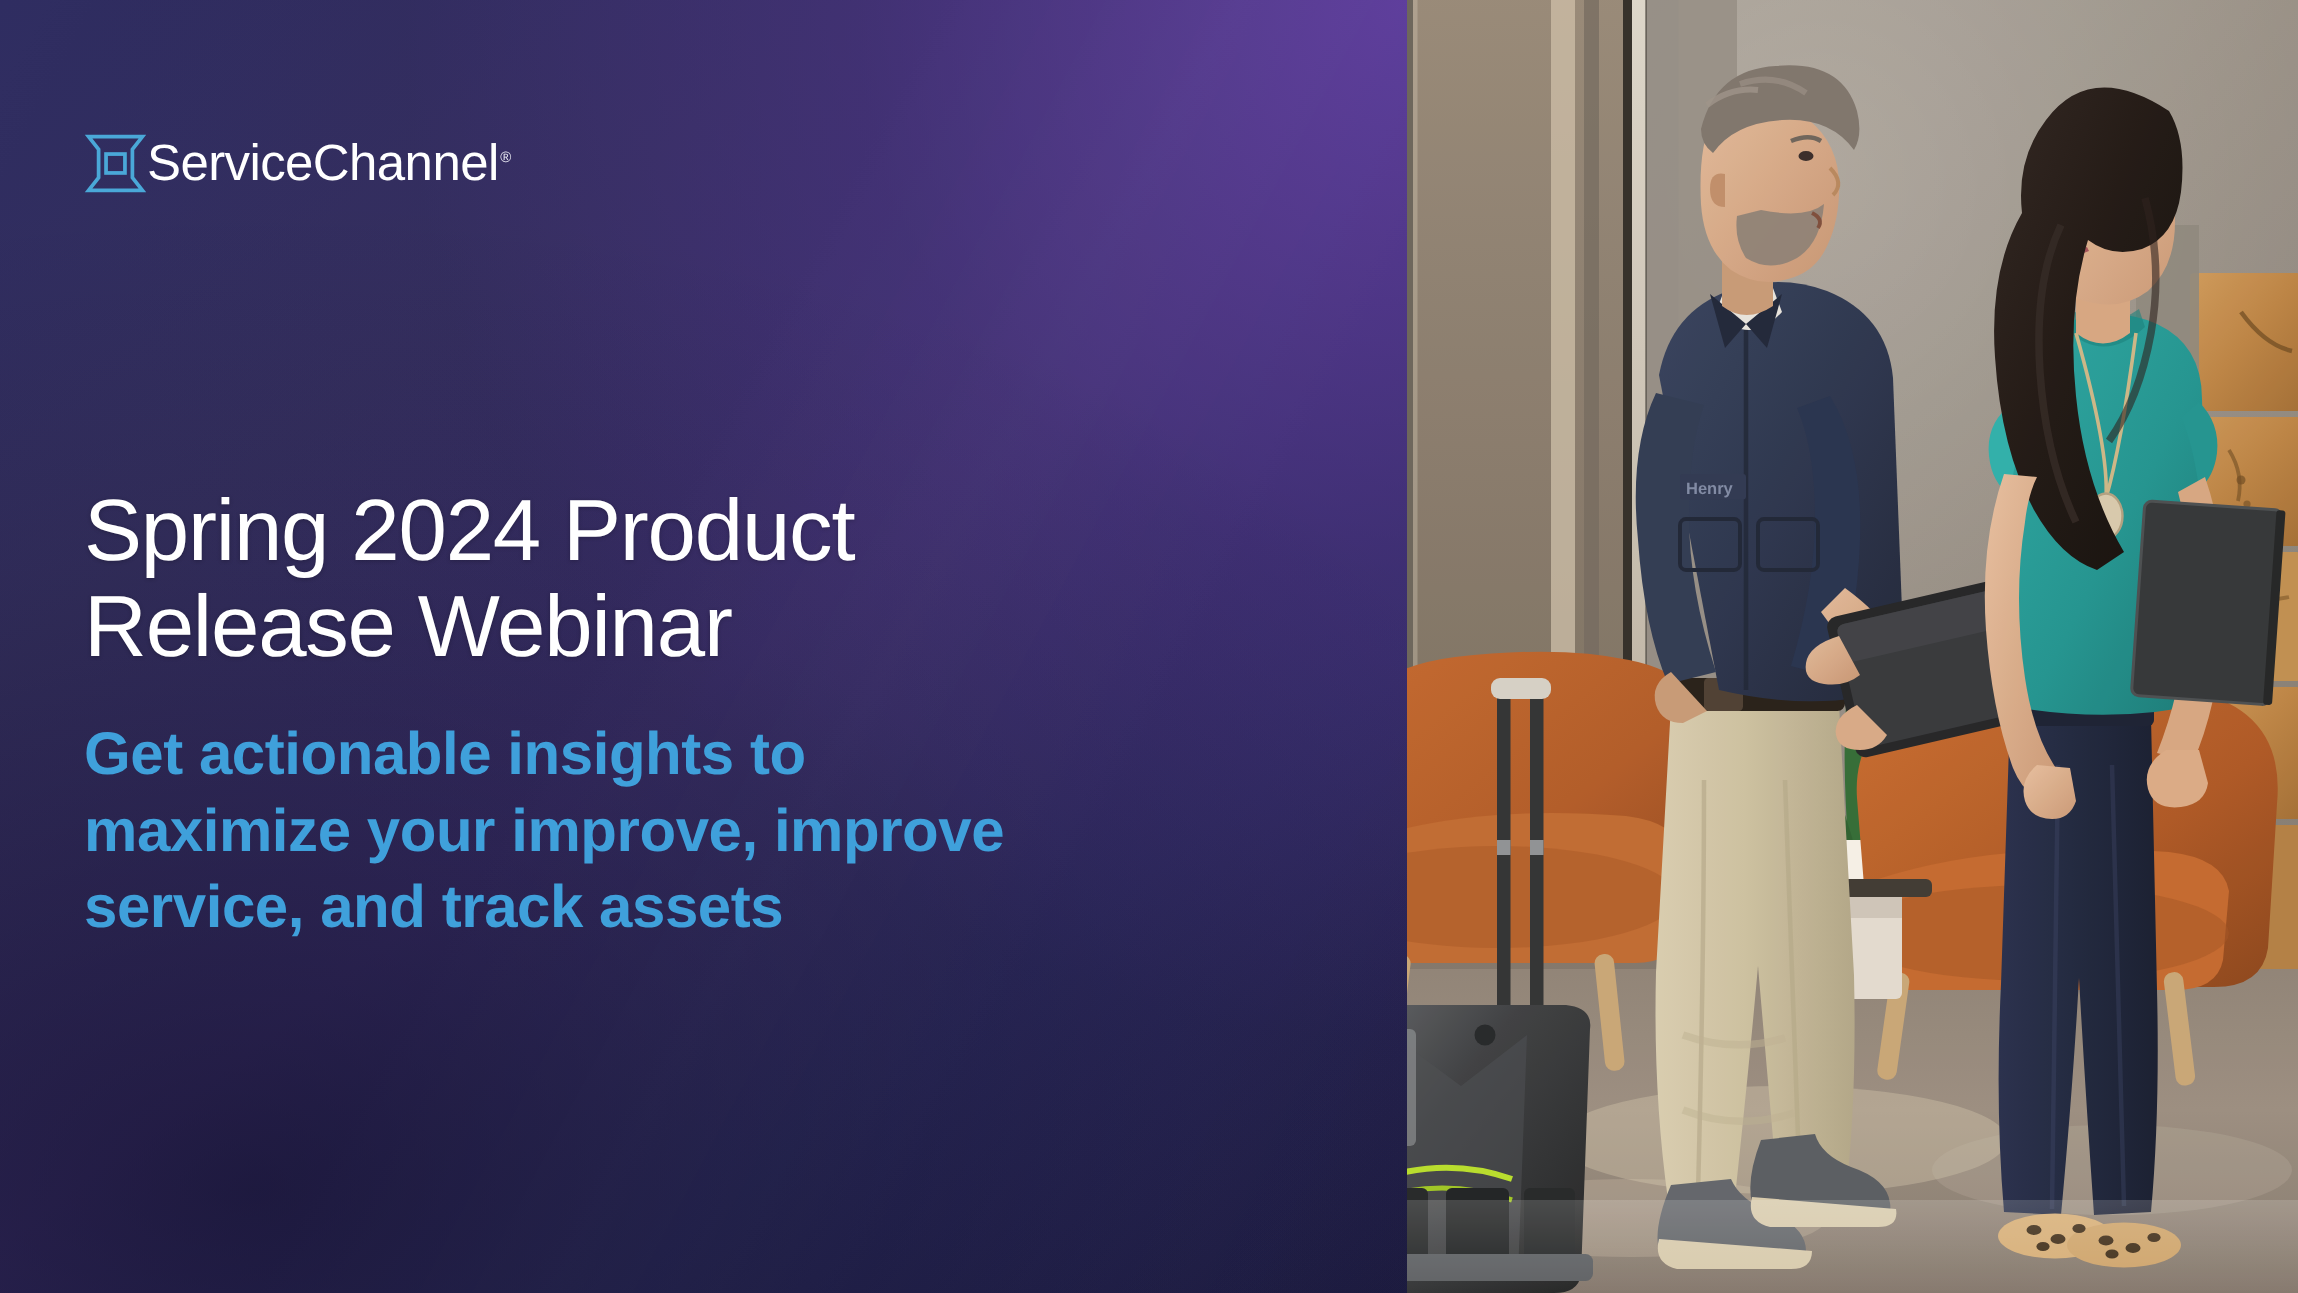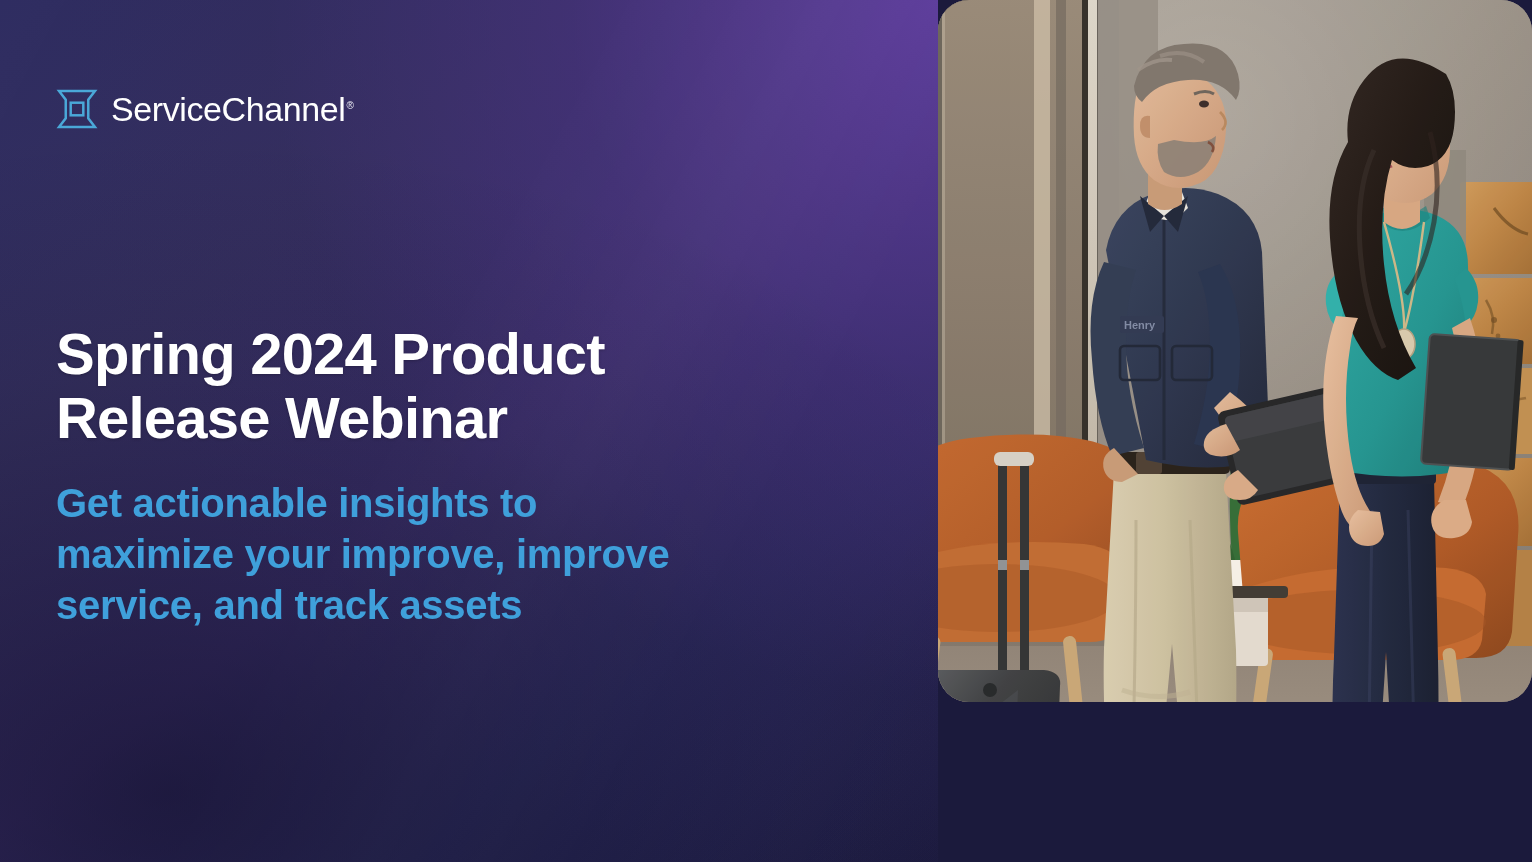--- a/index.html
+++ b/index.html
@@ -40,21 +40,21 @@
   }
   .panel .vignette {
     position:absolute; inset:0;
     background:radial-gradient(150% 110% at 18% 92%, rgba(10,9,32,0.55) 0%, rgba(10,9,32,0.12) 45%, rgba(0,0,0,0) 70%);
     pointer-events:none;
   }
 
   
   .logo-row {
     position:absolute; left:56px; top:88px;
-    display:flex; align-items:center; gap:13px;
+    display:flex; align-items:center; 
   }
   .logo-mark { width:42px; height:42px; display:block; }
   .logo-word {
     position:relative;
     color:#ffffff;
     font-size:34px;
     font-weight:400;
     letter-spacing:-0.4px;
     line-height:1;
     white-space:nowrap;
@@ -66,44 +66,43 @@
     margin-left:1px;
     color:#e9e9f2;
   }
 
   
   .copy { position:absolute; left:56px; top:322px; width:700px; }
 
   .headline {
     color:#ffffff;
     font-size:58px;
-    font-weight:700;
+    font-weight:400;
     line-height:1.10;
     letter-spacing:-0.8px;
     white-space:pre-line;
     text-shadow:0 1px 3px rgba(0,0,0,0.22);
   }
   .subhead {
     margin-top:28px;
     color:#3fa0db;
     font-size:40px;
     font-weight:700;
     line-height:1.28;
     letter-spacing:-0.3px;
     white-space:pre-line;
   }
 
   
   .photo {
     position:relative;
-    width:594px; height:702px;
+    width:594px; height:862px;
     flex:0 0 594px;
     background:#8d8379;
     overflow:hidden;
-    border-radius:31px;
   }
   .photo svg { display:block; width:594px; height:862px; }
 </style>
 </head>
 <body>
 
 <div class="slide">
 
   <section class="panel">
     <div class="sheen"></div>

